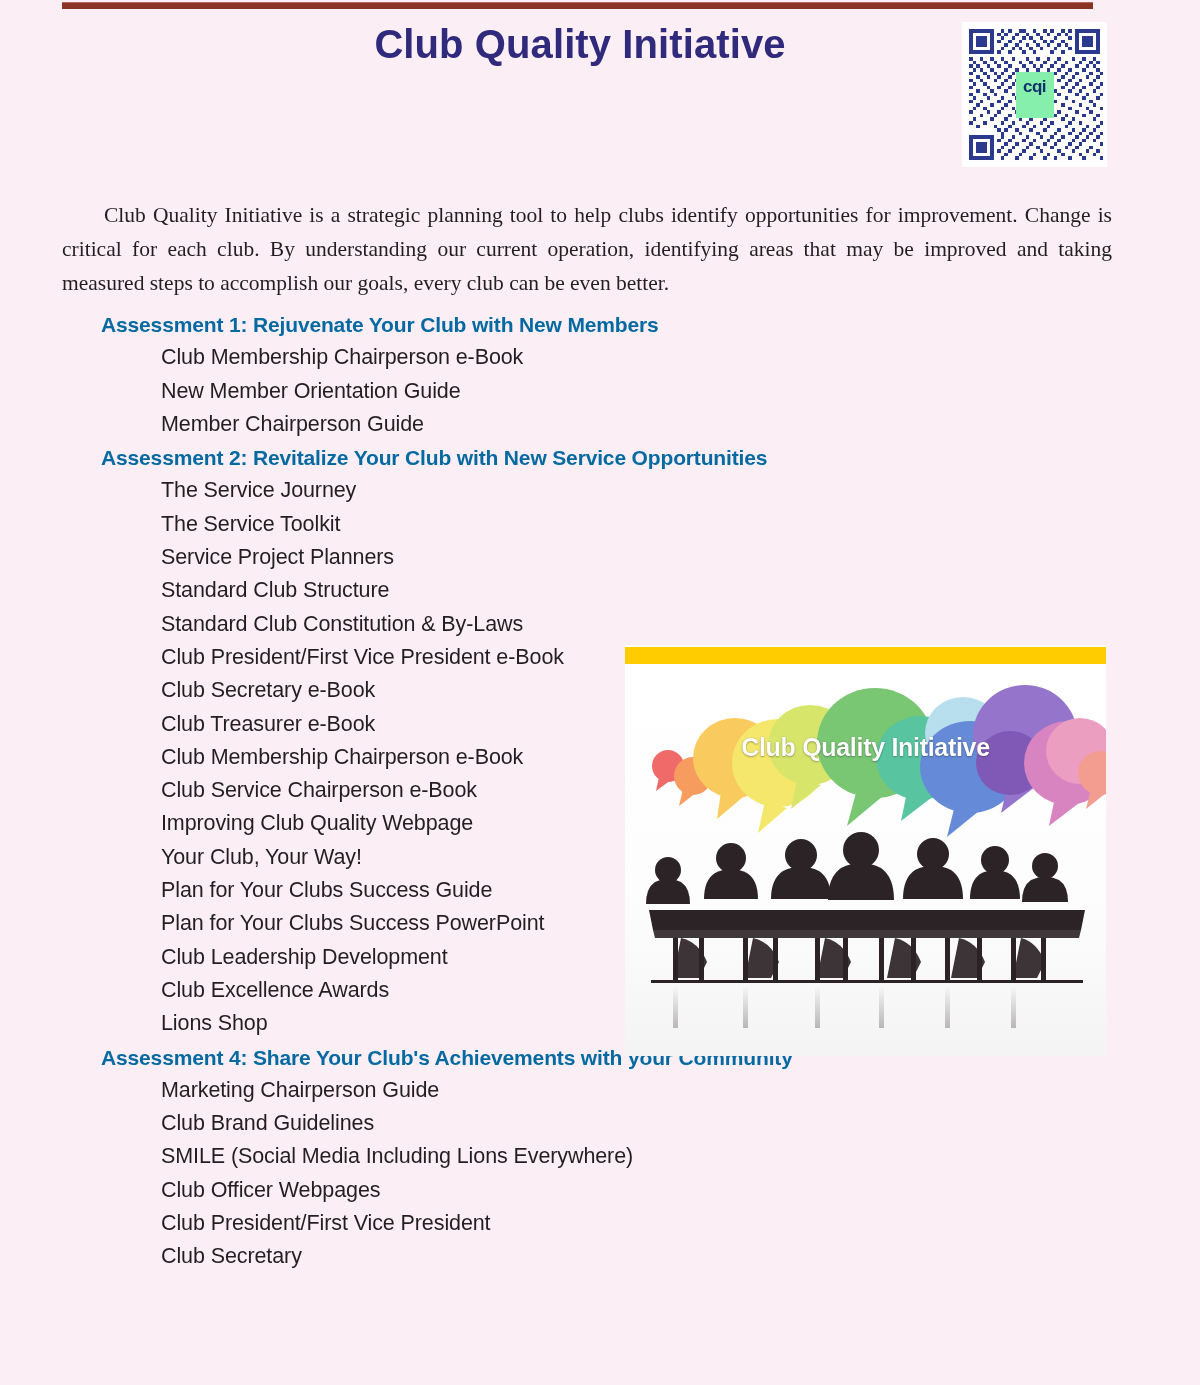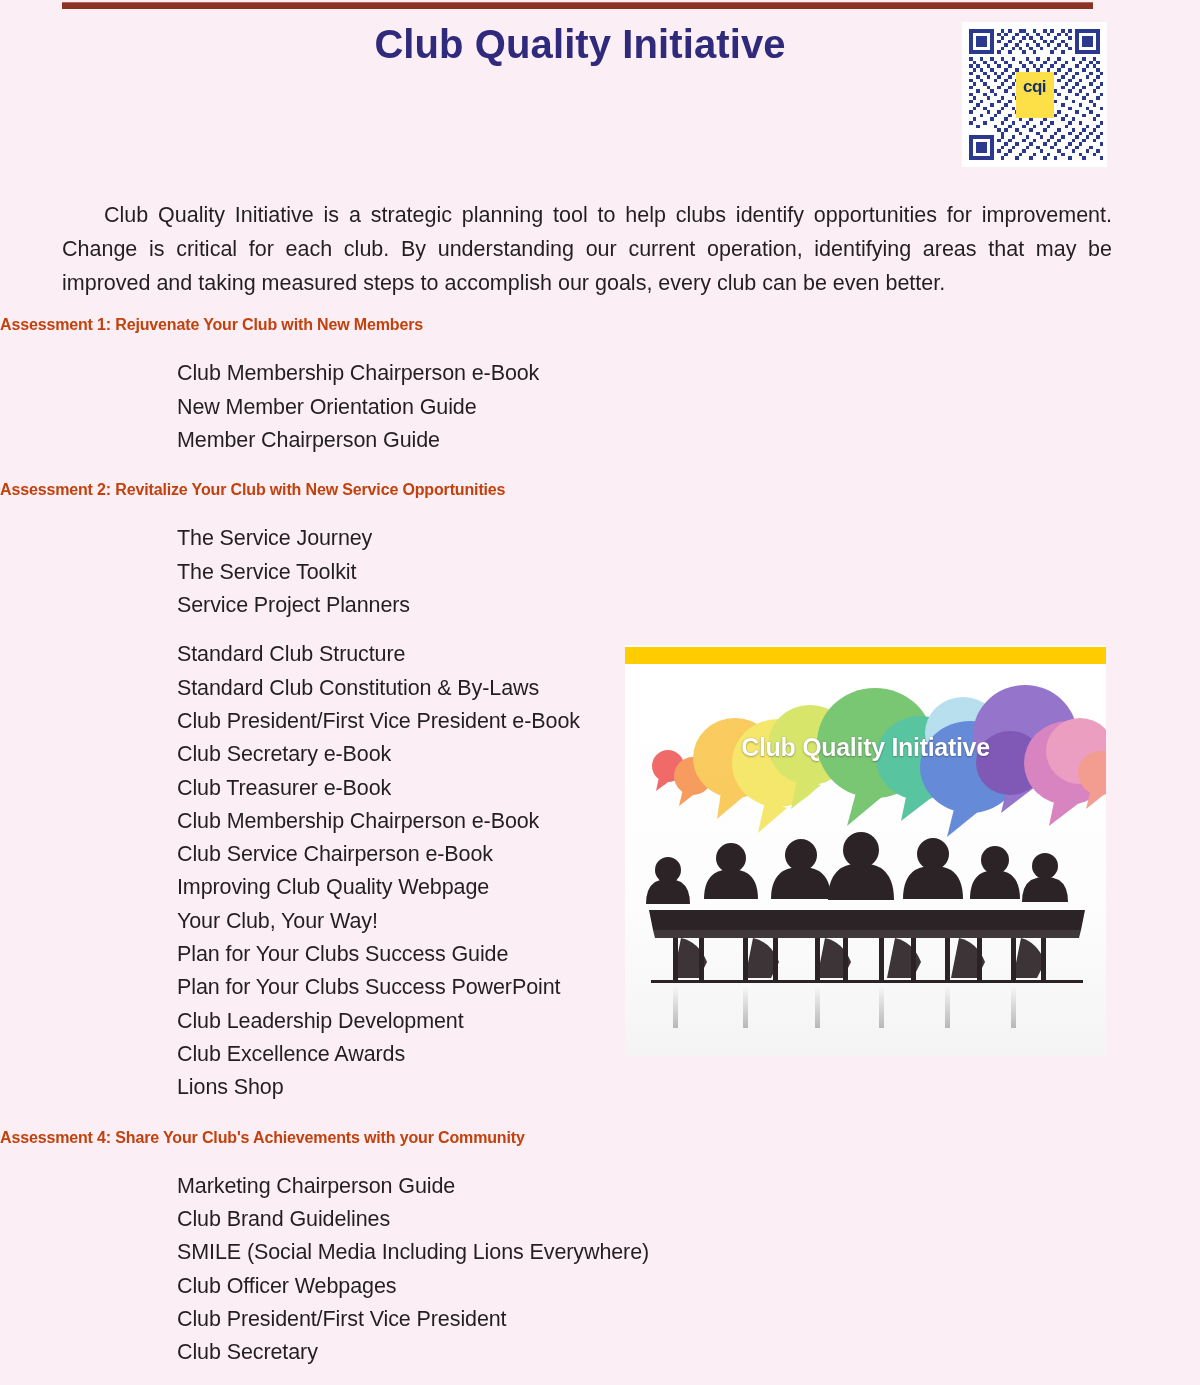--- a/index.html
+++ b/index.html
@@ -66,63 +66,64 @@
     width: 100%;
     height: 100%;
   }
   .qr-badge {
     position: absolute;
     left: 50%;
     top: 50%;
     transform: translate(-50%, -50%);
     width: 38px;
     height: 46px;
-    background: #fde047;
+    background: #86efac;
     color: #12306b;
     font-family: "Liberation Sans", sans-serif;
     font-size: 17px;
     font-weight: bold;
     line-height: 30px;
     text-align: center;
     letter-spacing: -0.5px;
   }
 
   
   .intro {
     position: absolute;
     left: 62px;
     top: 176px;
     width: 1050px;
     font-size: 21.5px;
     line-height: 34px;
     text-align: justify;
     text-indent: 42px;
     color: #231f20;
-    font-family: Liberation Sans, sans-serif;
+    font-family: Liberation Serif, serif;
   }
 
   
   .body-block {
     position: absolute;
     left: 0;
     top: 308px;
     width: 1200px;
   }
   .assessment { margin: 0; }
   .assessment-title {
-    font-size: 16px;
+    margin-left: 101px;
+    font-size: 21px;
     font-weight: bold;
     line-height: 33.3px;
     letter-spacing: -0.15px;
     white-space: nowrap;
-    color: #c2410c;
+    color: #0369a1;
   }
   .assessment-items {
     list-style: none;
-    margin: 16px;
+    margin: 0;
     padding: 0;
   }
   .assessment-items li {
     margin-left: 161px;
     font-size: 21.5px;
     line-height: 33.3px;
     letter-spacing: -0.1px;
     white-space: nowrap;
     color: #231f20;
   }

